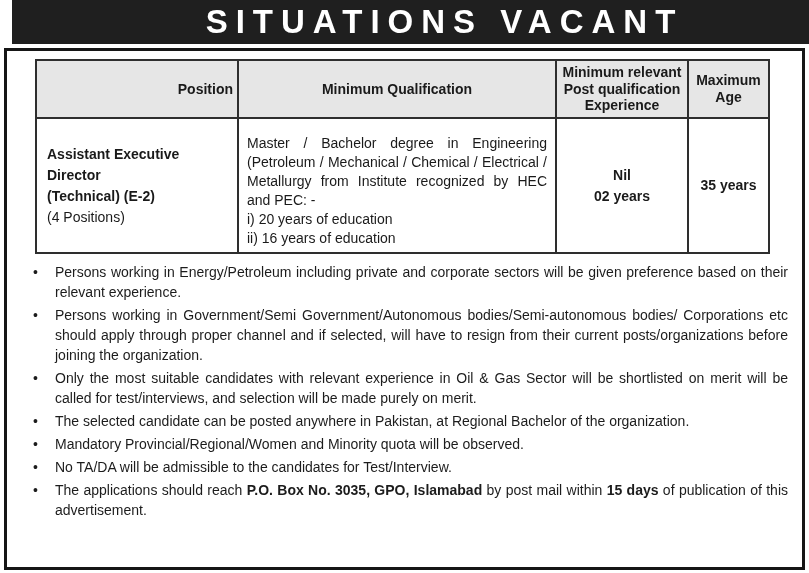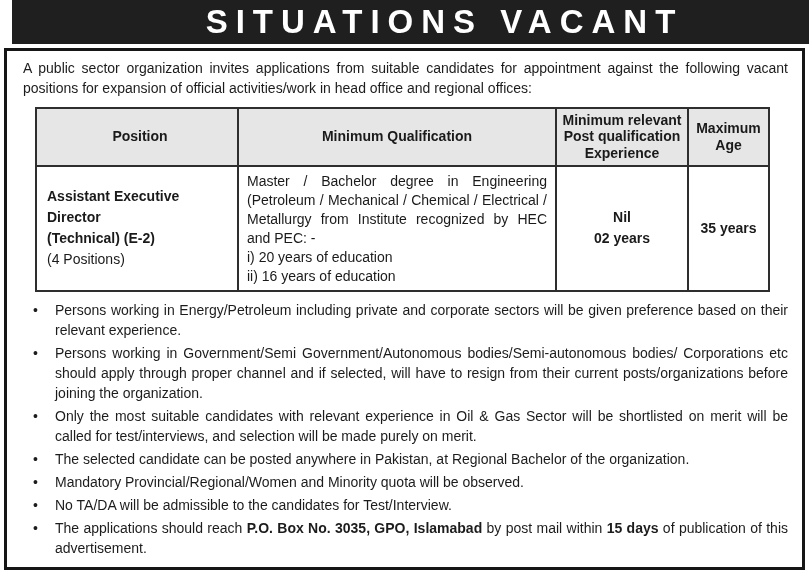--- a/index.html
+++ b/index.html
@@ -65,33 +65,33 @@
   }
   table.vacancy thead th {
     background: #e6e6e6;
     height: 52px;
     font-weight: bold;
     text-align: center;
     line-height: 1.2;
     padding: 2px 4px;
   }
   table.vacancy thead th.th-pos {
-    text-align: center;
+    text-align: right;
     padding-left: 10px;
   }
   table.vacancy tbody tr { height: 120px; }
   .pos-cell {
     vertical-align: middle;
     padding: 4px 6px 4px 10px;
     line-height: 1.5;
   }
   .pos-cell .bold-line { font-weight: bold; }
   .qual-cell {
     vertical-align: top;
-    padding: 5px 8px 4px 8px;
+    padding: 15px 8px 4px 8px;
     line-height: 1.36;
   }
   .qual-para { text-align: justify; }
   .exp-cell, .age-cell {
     text-align: center;
     vertical-align: middle;
     font-weight: bold;
     line-height: 1.5;
   }
   .bullets { margin: 0 0 0 6px; }
@@ -118,21 +118,20 @@
 </style>
 </head>
 <body>
 
 <div class="title-band">
   <h1>SITUATIONS VACANT</h1>
 </div>
 
 <div class="content-frame">
 
-  <p class="intro">A public sector organization invites applications from suitable candidates for appointment against the following vacant positions for expansion of official activities/work in head office and regional offices:</p>
 
   <table class="vacancy">
     <colgroup>
       <col style="width:202px">
       <col style="width:318px">
       <col style="width:132px">
       <col style="width:81px">
     </colgroup>
     <thead>
       <tr>

